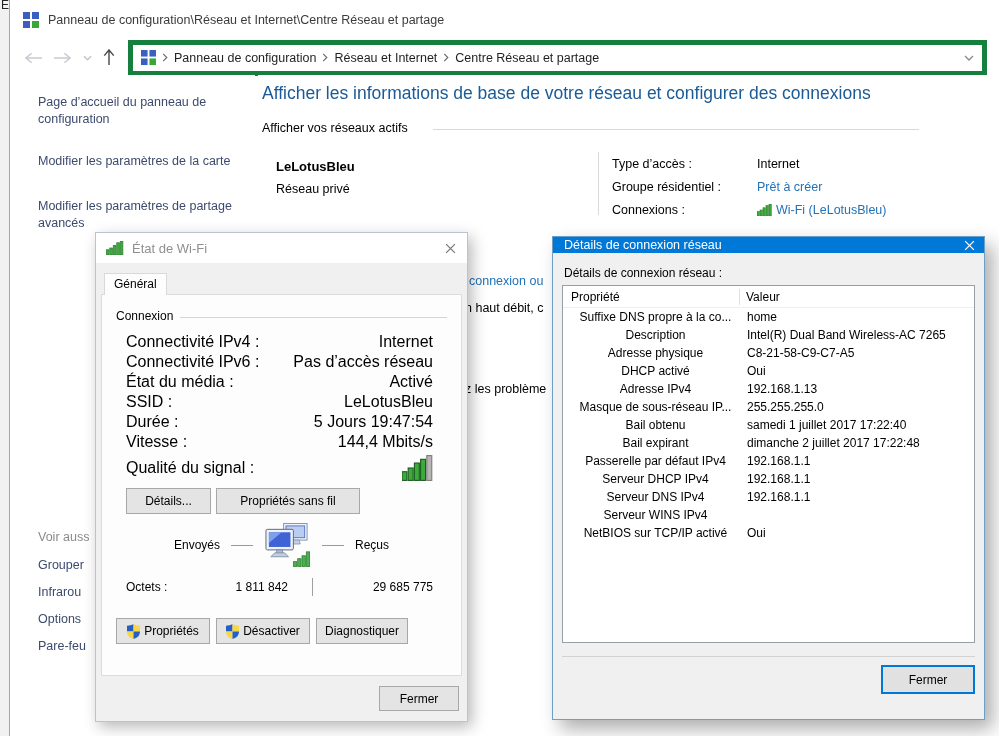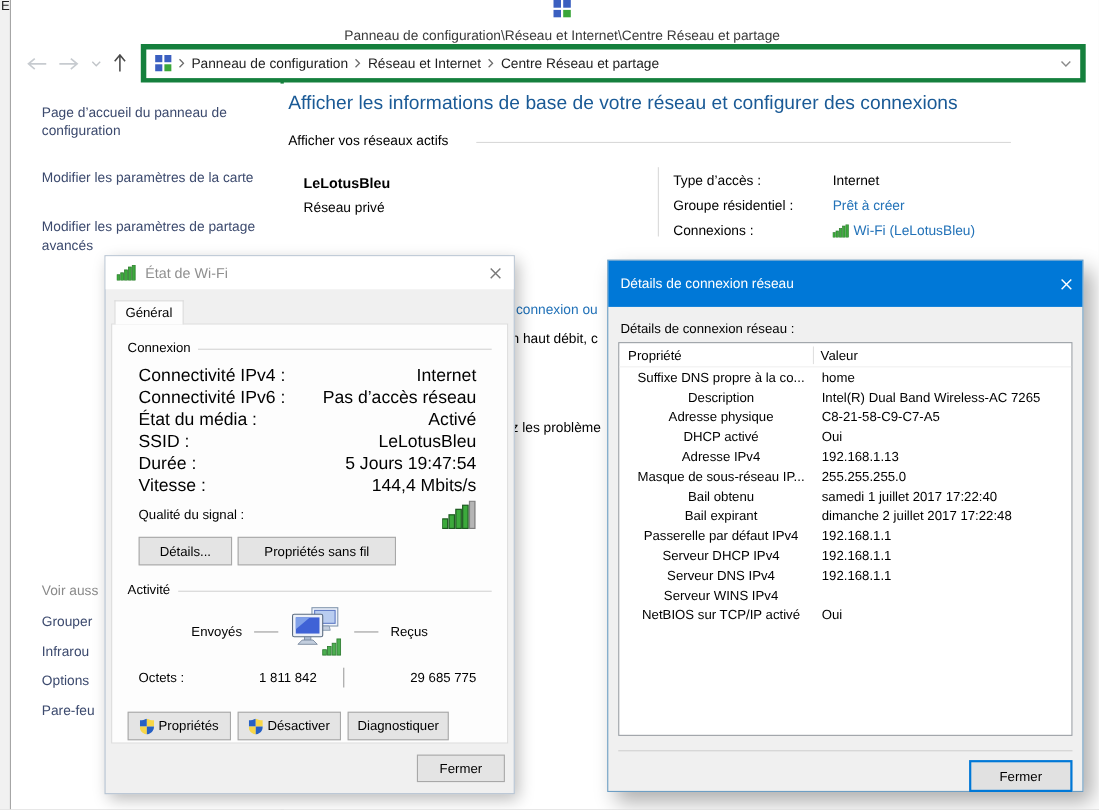--- a/index.html
+++ b/index.html
@@ -4,21 +4,21 @@
 <style>
   html,body{margin:0;padding:0;background:#cfcfcf;}
   .screen{position:relative;width:999px;height:736px;background:#fff;overflow:hidden;
           font-family:"Liberation Sans",sans-serif;color:#000;}
   
   .edge-strip{position:absolute;left:0;top:0;width:9px;height:736px;background:#f1f1f1;
               border-right:1px solid #a6a6a6;z-index:1;}
   .edge-strip span{position:absolute;left:1px;top:-2px;font-size:12px;color:#222;}
   
   .titlebar{position:absolute;left:10px;top:0;right:0;height:40px;background:#fff;
-            display:flex;align-items:center;padding-left:13px;gap:9px;z-index:2;flex-direction:column;}
+            display:flex;align-items:center;padding-left:13px;gap:9px;z-index:2;}
   .titlebar .t-text{font-size:12.5px;color:#3b3b3b;}
   .navbar{position:absolute;left:10px;top:40px;right:0;height:35px;background:#fff;
           display:flex;align-items:center;padding-left:10px;z-index:2;}
   .nav-btn{width:26px;height:24px;display:flex;align-items:center;justify-content:center;flex:0 0 auto;}
   .addr{flex:1;height:26px;border:5px solid #15803d;background:#fff;display:flex;
         align-items:center;gap:6px;padding:0 8px;margin:0 12px 0 6px;font-size:12.5px;color:#1f1f1f;}
   .addr .spacer{flex:1;}
   .crumb{white-space:nowrap;}
   
   .sidebar{position:absolute;left:10px;top:75px;width:245px;bottom:0;background:#fff;z-index:2;}
@@ -54,37 +54,37 @@
   .tab{display:inline-block;background:#fdfdfd;border:1px solid #d9d9d9;border-bottom:none;
        padding:3px 9px 4px;font-size:12px;position:relative;top:1px;margin-left:3px;z-index:3;cursor:pointer;}
   .wd-page{margin:0 5px;background:#fdfdfd;border:1px solid #dcdcdc;height:382px;
            padding:14px 14px 0;box-sizing:border-box;position:relative;z-index:2;}
   .group-head{display:flex;align-items:center;font-size:12px;}
   .group-rule{flex:1;border-top:1px solid #d4d4d4;margin:2px 0 0 7px;}
   .conn-rows{margin:9px 0 0 10px;}
   .wrow{display:flex;justify-content:space-between;align-items:center;height:20px;
         font-size:16px;padding-right:14px;}
   .quality-row{display:flex;justify-content:space-between;align-items:center;
-               margin:3px 0 7px 10px;padding-right:14px;font-size:12px;}
+               margin:3px 0 7px 10px;padding-right:14px;font-size:16px;}
   .btns1{display:flex;gap:5px;margin:6px 0 0 10px;}
   .act-row{display:flex;align-items:center;justify-content:center;gap:11px;margin-top:4px;height:54px;}
   .act-lbl{font-size:12px;}
   .dash{width:22px;border-top:1px solid #9a9a9a;}
   .octets-row{display:flex;align-items:center;font-size:12px;margin-top:6px;}
   .octets-row .o-lbl{margin-left:10px;width:62px;}
   .octets-row .o-sent{width:100px;text-align:right;}
   .o-div{border-left:1px solid #9f9f9f;height:18px;margin-left:24px;}
   .octets-row .o-recv{flex:1;text-align:right;padding-right:14px;}
   .btns2{display:flex;gap:6px;margin-top:22px;}
   .wd-footer{position:absolute;left:0;right:0;bottom:0;height:45px;display:flex;
              align-items:center;justify-content:flex-end;padding-right:8px;}
   
   .details{position:absolute;left:552px;top:236px;width:433px;height:484px;background:#f0f0f0;
            border:1px solid #6d9ec4;box-shadow:8px 9px 18px rgba(0,0,0,.32);z-index:20;box-sizing:border-box;}
-  .dd-title{height:42px;background:#0078d7;color:#fff;display:flex;align-items:center;
+  .dd-title{height:16px;background:#0078d7;color:#fff;display:flex;align-items:center;
             padding:0 2px 0 11px;font-size:12.5px;}
   .dd-body{padding:13px 9px 0;}
   .dd-label{font-size:12px;margin:0 0 5px 2px;}
   .dd-list{background:#fff;border:1px solid #999ea4;height:356px;overflow:hidden;font-size:12px;}
   .dd-header{display:flex;align-items:center;height:21px;border-bottom:1px solid #efefef;}
   .dd-header .h-prop{width:168px;padding-left:8px;}
   .col-sep{border-left:1px solid #e0e0e0;height:16px;}
   .dd-header .h-val{padding-left:6px;}
   .dd-row{display:flex;height:18px;line-height:18px;}
   .dd-row .prop{width:169px;padding-left:8px;white-space:nowrap;overflow:hidden;flex:0 0 auto;text-align:center;}
@@ -265,24 +265,20 @@
           <rect x="0" y="13" width="4" height="7" fill="#3caa3c" stroke="#1f5c22" stroke-width="0.9"></rect>
           <rect x="5" y="10" width="4" height="10" fill="#3caa3c" stroke="#1f5c22" stroke-width="0.9"></rect>
           <rect x="10" y="6" width="4" height="14" fill="#3caa3c" stroke="#1f5c22" stroke-width="0.9"></rect>
           <rect x="15" y="3" width="4" height="17" fill="#3caa3c" stroke="#1f5c22" stroke-width="0.9"></rect>
           <rect x="20" y="0" width="4" height="20" fill="#b5b5b5" stroke="#7d7d7d" stroke-width="0.9"></rect>
         </svg>
       </div>
       <div class="btns1">
         <div class="win-btn" style="width:83px">Détails...</div>
         <div class="win-btn" style="width:142px">Propriétés sans fil</div>
-      </div>
-      <div class="group-head" style="margin-top:15px">
-        <span>Activité</span>
-        <span class="group-rule"></span>
       </div>
       <div class="act-row">
         <span class="act-lbl">Envoyés</span>
         <span class="dash"></span>
         <svg width="47" height="46" viewBox="0 0 48 46">
           <rect x="20" y="1" width="24" height="17" fill="#eef3fb" stroke="#8296ad"></rect>
           <rect x="22.5" y="3.5" width="19" height="12" fill="#b9cdf0" stroke="#5d79c4"></rect>
           <path d="M28 18 L36 18 L37 22 L27 22 Z" fill="#c3cede" stroke="#8296ad" stroke-width="0.8"></path>
           <rect x="2" y="7" width="28" height="21" rx="1.5" fill="#edf1f8" stroke="#5a6b80"></rect>
           <rect x="5" y="10" width="22" height="15" fill="#3f62d6"></rect>

